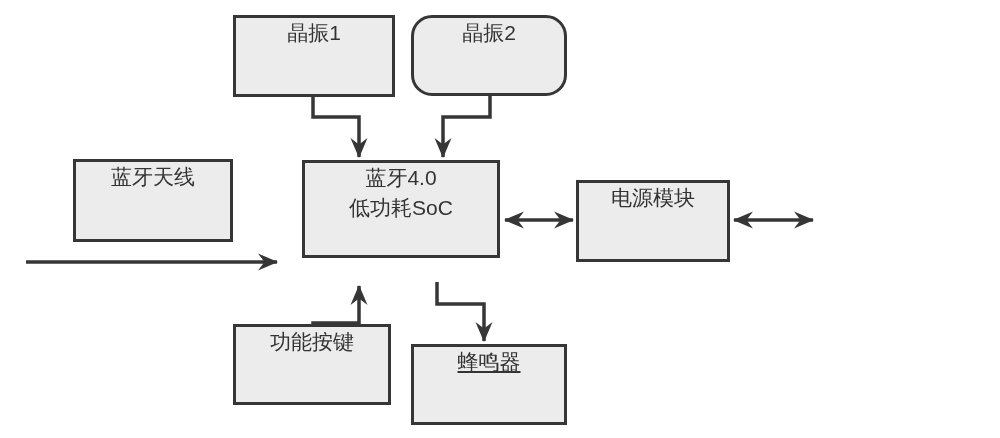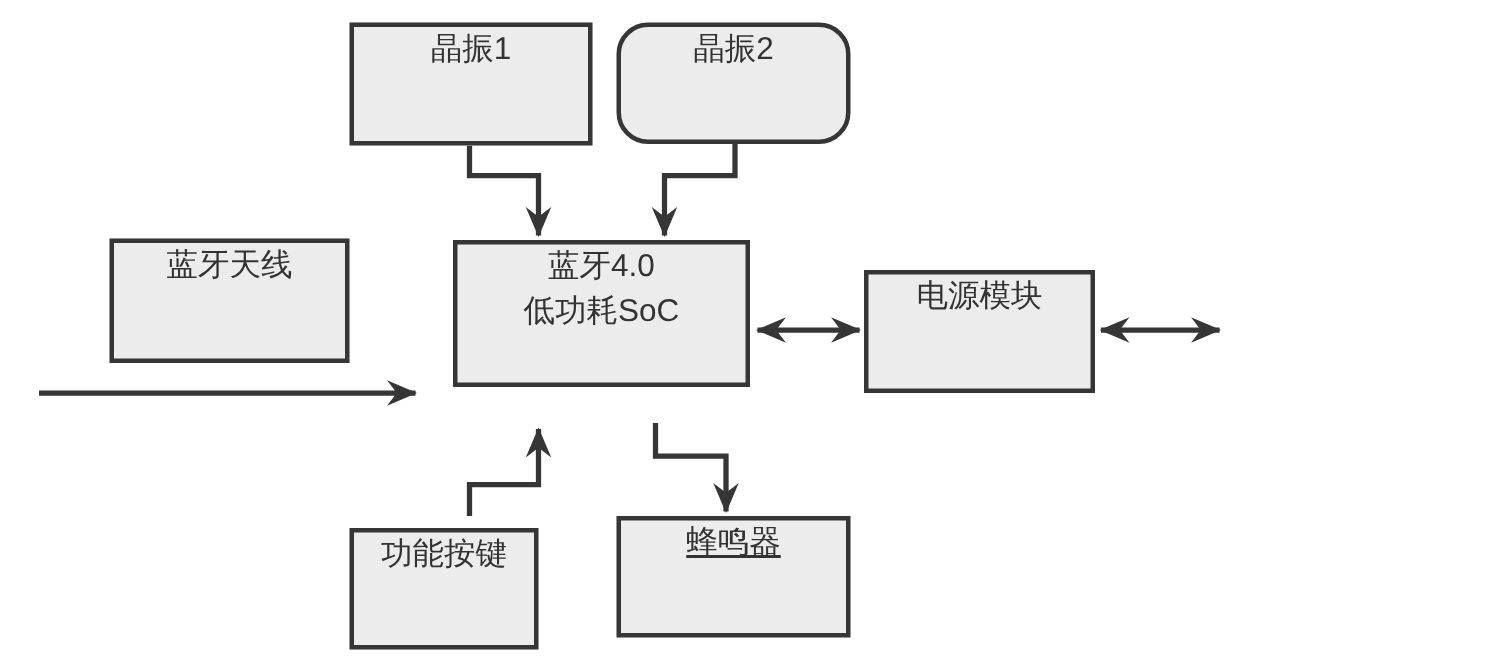--- a/index.html
+++ b/index.html
@@ -36,21 +36,21 @@
     line-height: 30px;
     text-align: center;
     white-space: nowrap;
   }
   .node-crystal1 { left: 233px; top: 15px;  width: 162px; height: 82px; }
   .node-crystal2 { left: 411px; top: 15px;  width: 156px; height: 81px; border-radius: 21px; }
   .node-power    { left: 73px;  top: 159px; width: 160px; height: 83px; }
   .node-soc      { left: 302px; top: 160px; width: 198px; height: 98px; }
   .node-filter   { left: 576px; top: 180px; width: 154px; height: 82px; }
   .node-antenna  { left: 816px; top: 180px; width: 174px; height: 82px; }
-  .node-buttons  { left: 233px; top: 352px; width: 126px; height: 81px; }
+  .node-buttons  { left: 233px; top: 324px; width: 158px; height: 81px; }
   .node-buzzer   { left: 411px; top: 344px; width: 156px; height: 81px; text-decoration: underline; }
   .edge {
     fill: none;
     stroke: #363636;
     stroke-width: 3.5px;
   }
 </style>
 </head>
 <body>
 

